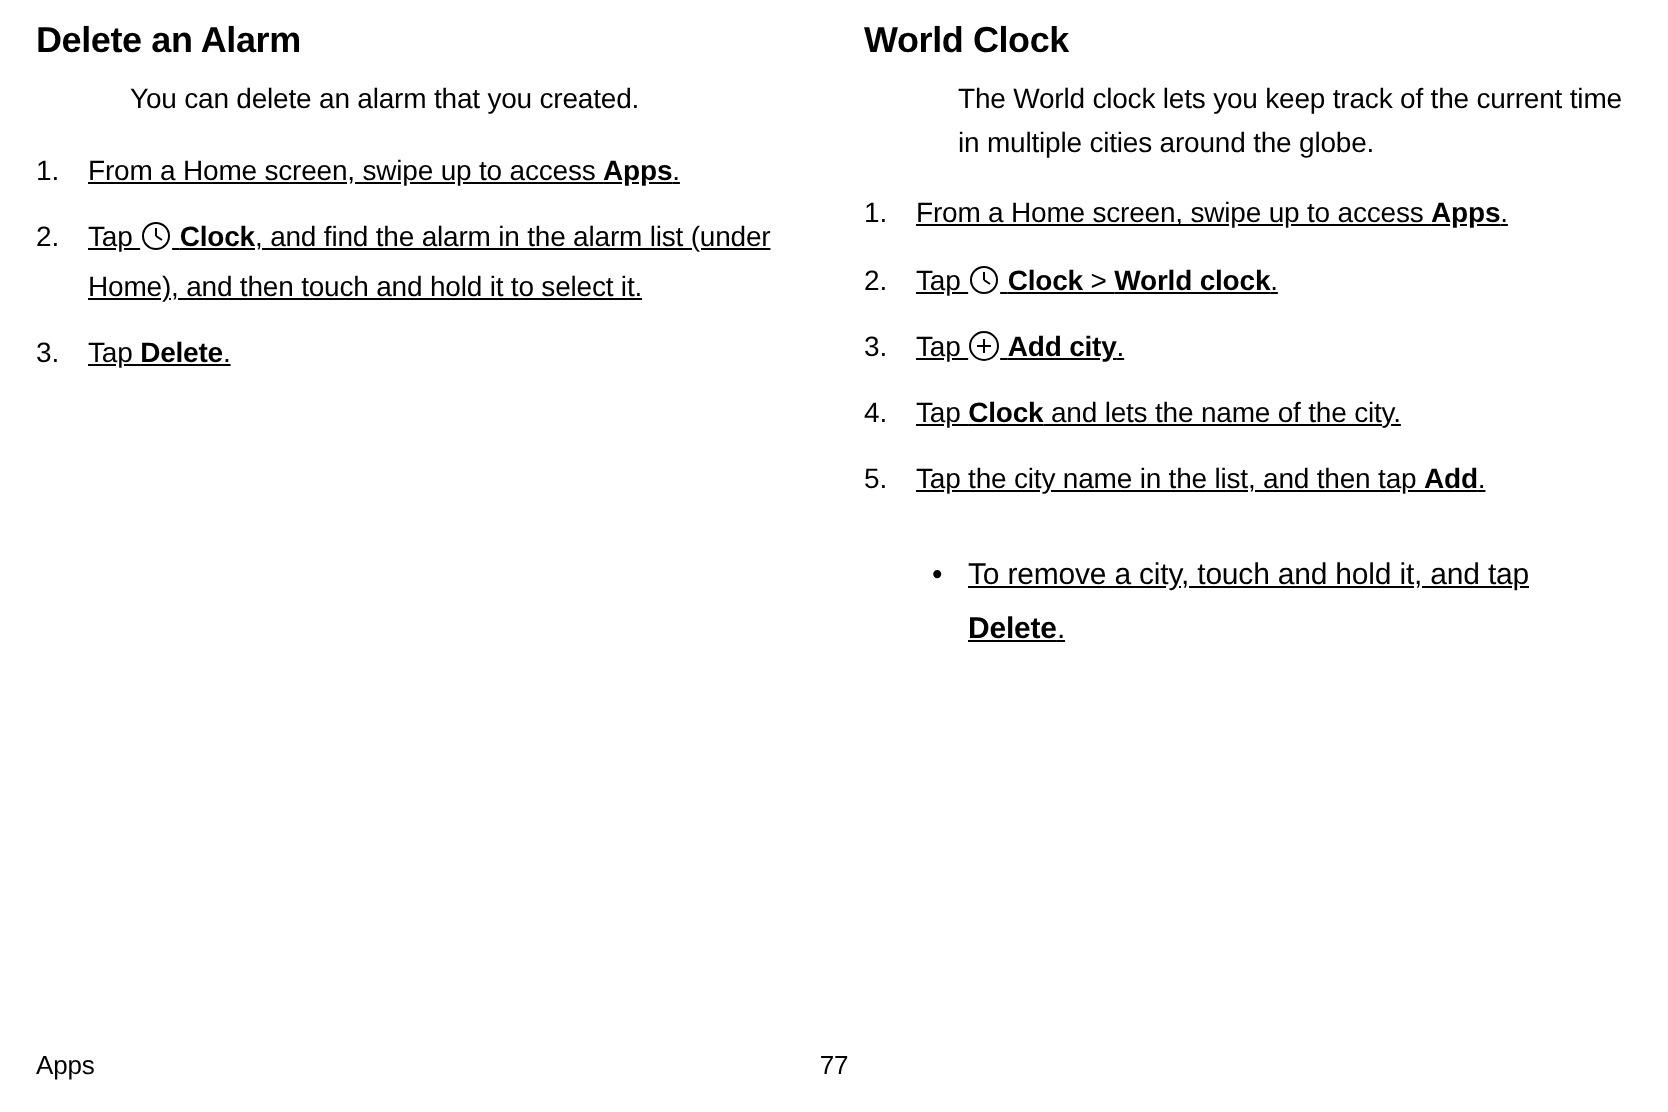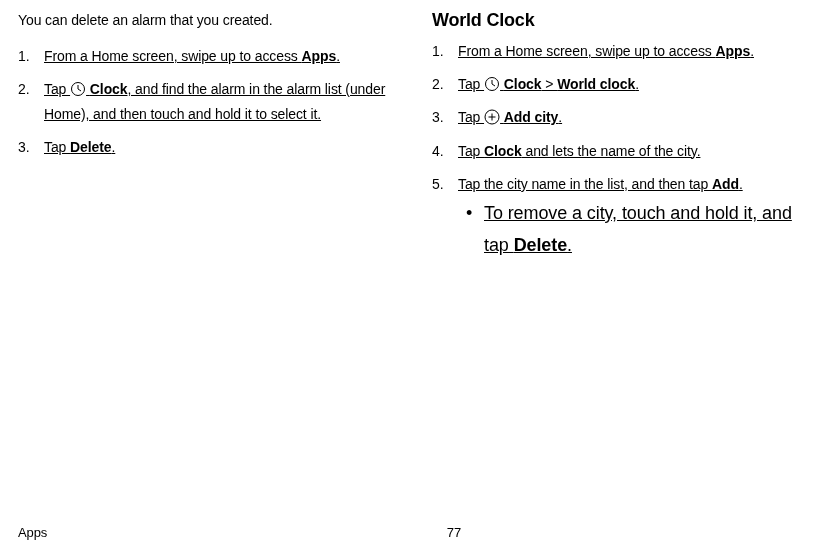--- a/index.html
+++ b/index.html
@@ -23,20 +23,21 @@
       font-size: 18px;
       font-weight: 700;
       margin-bottom: 8px;
       letter-spacing: -0.2px;
     }
     .intro {
       font-size: 14px;
       line-height: 1.55;
       margin-bottom: 12px;
       letter-spacing: -0.1px;
+      margin-left: 47px;
     }
     ol {
       list-style: none;
       counter-reset: item;
     }
     ol > li {
       counter-increment: item;
       position: relative;
       padding-left: 26px;
       font-size: 14px;
@@ -47,23 +48,23 @@
     }
     ol > li::before {
       content: counter(item) ".";
       position: absolute;
       left: 0;
       top: 0;
     }
     .bullet {
       position: relative;
       padding-left: 26px;
-      font-size: 18px;
+      font-size: 15px;
       line-height: 1.8;
-      margin-top: 0;
+      margin-top: 22px;
       letter-spacing: -0.1px;
     }
     .bullet::before {
       content: "•";
       position: absolute;
       left: 8px;
       top: 0;
     }
     .bold { font-weight: 700; }
     .icon-clock {
@@ -85,49 +86,50 @@
       right: 18px;
       display: flex;
       font-size: 13px;
       letter-spacing: -0.1px;
     }
     .footer-left { flex: 1; }
     .footer-page {
       position: absolute;
       left: 50%;
       transform: translateX(-50%);
-      margin-left: 37px;
     }
   </style>
 </head>
 <body>
 
 <div class="columns">
 
   <div class="col">
+    <h2>Delete an Alarm</h2>
     <p class="intro">You can delete an alarm that you created.</p>
     <ol>
       <li>
         <span>From a Home screen, swipe up to access </span><span class="bold">Apps</span><span>.</span>
       </li>
       <li>
         <span>Tap </span><span class="icon-clock"><svg viewBox="0 0 16 16">
               <circle cx="8" cy="8" r="6.5" fill="none" stroke="#000" stroke-width="1"></circle>
               <line x1="8" y1="8" x2="8" y2="4" stroke="#000" stroke-width="1"></line>
               <line x1="8" y1="8" x2="11" y2="10" stroke="#000" stroke-width="1"></line>
             </svg></span> <span class="bold">Clock</span><span>, and find the alarm in the alarm list (under Home), and then touch and hold it to select it.</span>
       </li>
       <li>
         <span>Tap </span><span class="bold">Delete</span><span>.</span>
       </li>
     </ol>
   </div>
 
   <div class="col">
     <h2>World Clock</h2>
+    <p class="intro">The World clock lets you keep track of the current time in multiple cities around the globe.</p>
     <ol>
       <li>
         <span>From a Home screen, swipe up to access </span><span class="bold">Apps</span><span>.</span>
       </li>
       <li>
         <span>Tap </span><span class="icon-clock"><svg viewBox="0 0 16 16">
               <circle cx="8" cy="8" r="6.5" fill="none" stroke="#000" stroke-width="1"></circle>
               <line x1="8" y1="8" x2="8" y2="4" stroke="#000" stroke-width="1"></line>
               <line x1="8" y1="8" x2="11" y2="10" stroke="#000" stroke-width="1"></line>
             </svg></span> <span class="bold">Clock</span><span> &gt; </span><span class="bold">World clock</span><span>.</span>

